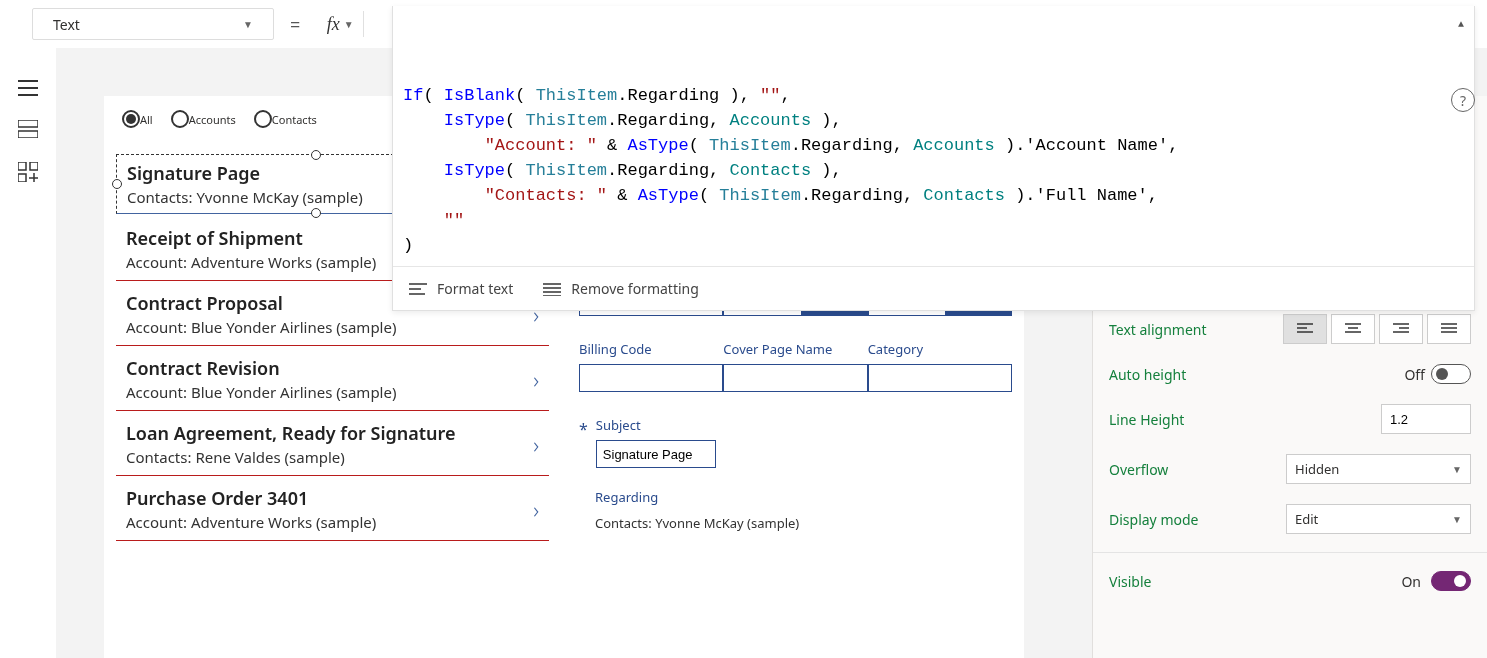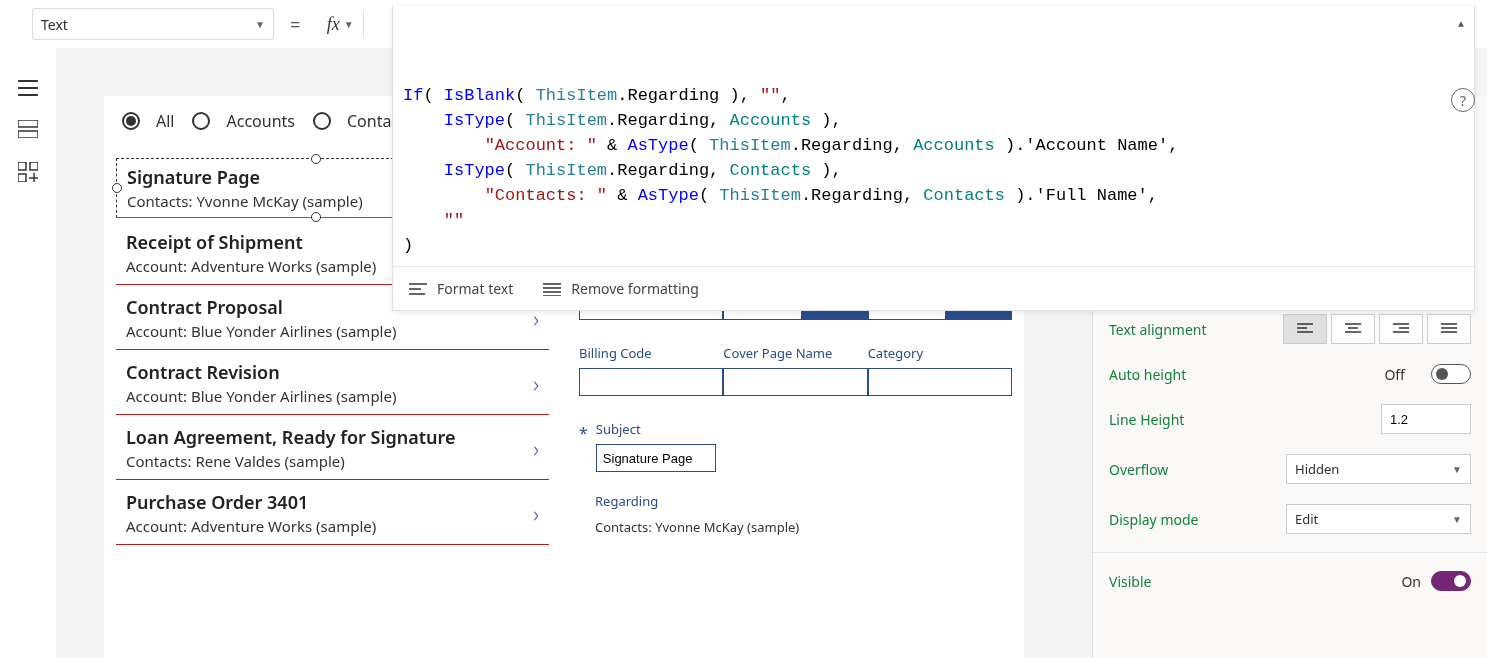--- a/index.html
+++ b/index.html
@@ -1,18 +1,18 @@
 <!DOCTYPE html>
 <html><head>
 <meta charset="utf-8">
 <style>
   * { box-sizing: border-box; margin: 0; padding: 0; }
   body { font-family: "Segoe UI", system-ui, sans-serif; background: #fff; font-size: 13px; color: #323130; overflow: hidden; width: 1487px; height: 658px; position: relative; }
   .topbar { display: flex; align-items: center; height: 48px; padding: 0 12px 0 32px; gap: 12px; position: relative; }
-  .prop-dd { width: 242px; height: 32px; border: 1px solid #ddd; border-radius: 2px; display: flex; align-items: center; padding: 0 8px; background: #fff; font-size: 14px; justify-content: space-between; }
+  .prop-dd { width: 242px; height: 32px; border: 1px solid #ddd; border-radius: 2px; display: flex; align-items: center; padding: 0 20px; background: #fff; font-size: 14px; justify-content: space-between; }
   .eq { font-size: 18px; color: #555; padding: 0 4px; }
   .fx-btn { width: 48px; height: 38px; display: flex; align-items: center; justify-content: center; position: relative; text-align: right; }
   .fx-btn::after { content: ""; position: absolute; right: 0; top: 6px; bottom: 6px; width: 1px; background: #e0e0e0; }
   .fx-text { font-style: italic; font-family: serif; font-size: 18px; color: #333; }
   .chevron { font-size: 10px; color: #666; }
   .formula-wrap { position: absolute; left: 392px; top: 6px; right: 12px; z-index: 30; background: #fff; border: 1px solid #e0e0e0; border-top: none; box-shadow: 0 2px 6px rgba(0,0,0,0.08); }
   .formula { font-family: Consolas, "Courier New", monospace; font-size: 17px; line-height: 25px; white-space: pre; padding: 2px 10px 8px 10px; position: relative; }
   .tok-blue { color: #0000ff; }
   .tok-teal { color: #267f99; }
   .tok-red { color: #a31515; }
@@ -23,21 +23,21 @@
   .ft-btn { display: flex; align-items: center; gap: 10px; cursor: pointer; }
   .leftnav { position: absolute; left: 0; top: 48px; bottom: 0; width: 56px; display: flex; flex-direction: column; align-items: center; gap: 24px; padding-top: 32px; }
   .nav-icon { width: 20px; height: 16px; position: relative; color: #333; }
   .hamburger::before, .hamburger::after, .hamburger span { content: ""; position: absolute; left: 0; right: 0; height: 2px; background: #333; }
   .hamburger::before { top: 0; }
   .hamburger span { top: 7px; }
   .hamburger::after { bottom: 0; }
   .canvas-area { position: absolute; left: 56px; right: 0; top: 48px; bottom: 0; background: #f3f3f3; }
   .app-preview { position: absolute; left: 48px; top: 48px; width: 920px; height: 570px; background: #fff; }
   .filter-row { display: flex; align-items: center; gap: 18px; padding: 14px 18px 26px; }
-  .radio-group { display: flex; align-items: center; gap: 16px; font-size: 16px; }
+  .radio-group { display: flex; align-items: center; gap: 0; font-size: 11px; }
   .radio { width: 18px; height: 18px; border: 2px solid #333; border-radius: 50%; display: inline-flex; align-items: center; justify-content: center; }
   .radio.selected::after { content: ""; width: 10px; height: 10px; background: #333; border-radius: 50%; }
   .main-cols { display: flex; gap: 30px; padding: 0 12px; }
   .list-col { flex: 1; }
   .gallery-item { border-bottom: 1px solid #b91c1c; padding: 10px 0 8px 10px; display: flex; align-items: center; justify-content: space-between; position: relative; }
   .gi-title { font-size: 18px; font-weight: 600; color: #222; }
   .gi-sub { font-size: 15px; color: #333; margin-top: 2px; }
   .gi-arrow { font-size: 22px; color: #4264a0; padding-right: 10px; font-weight: 300; }
   .selected-item { border: 1px dashed #333; border-bottom: 1px solid #4264a0; margin-bottom: 2px; position: relative; padding: 6px 0 6px 10px; }
   .handle { position: absolute; width: 10px; height: 10px; background: #fff; border: 1px solid #333; border-radius: 50%; }
@@ -329,21 +329,21 @@
             <svg class="align-icon" width="16" height="12">
               <line x1="0" y1="1" x2="16" y2="1"></line>
               <line x1="0" y1="5" x2="16" y2="5"></line>
               <line x1="0" y1="9" x2="16" y2="9"></line>
             </svg>
           </div>
       </div>
     </div>
     <div class="prop-row">
       <span class="prop-label">Auto height</span>
-      <div style="display:flex;align-items:center;gap:26px">
+      <div style="display:flex;align-items:center;gap:6px">
         <span>Off</span>
         <div class="toggle off"></div>
       </div>
     </div>
     <div class="prop-row">
       <span class="prop-label">Line Height</span>
       <input class="prop-inp" value="1.2" style="">
     </div>
     <div class="prop-row">
       <span class="prop-label">Overflow</span>

